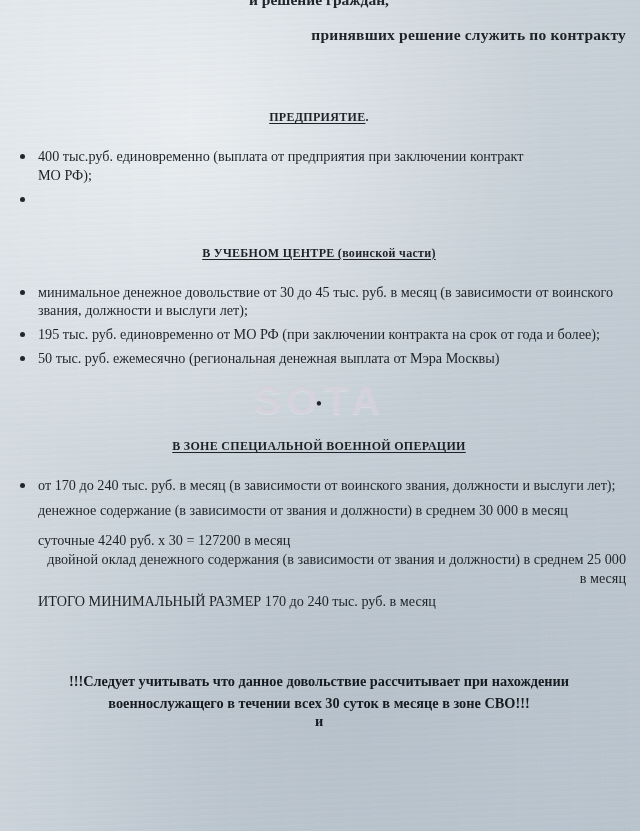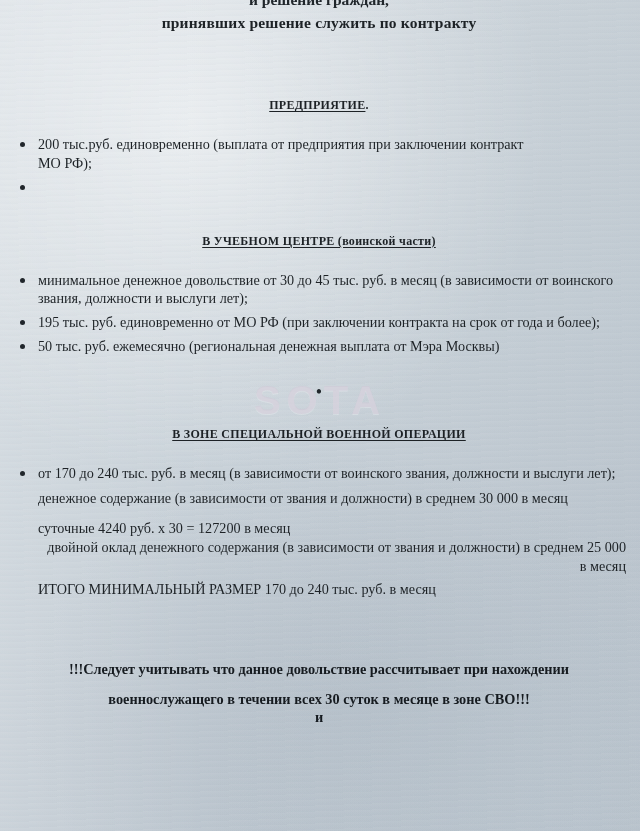--- a/index.html
+++ b/index.html
@@ -158,35 +158,35 @@
 
 <div id="page">
 
   <div id="watermark">SOTA</div>
 
   <div class="content">
 
     <div class="hdr-clip">
       <div class="inner">и решение граждан,</div>
     </div>
-    <div class="hdr-top" style="margin-top:4px;">принявших решение служить по контракту</div>
+    <div class="hdr-top" style="margin-top:16px;text-align:right;">принявших решение служить по контракту</div>
 
     <div class="spacer-40"></div>
     <div class="spacer-26"></div>
 
     <div class="section-title">
       <span class="u">ПРЕДПРИЯТИЕ</span><span>.</span>
     </div>
 
     <div class="spacer-22"></div>
 
     <ul class="bullets">
       <li>
         <span class="dot"></span>
-        <span class="cut-right" style="display:block;">200 тыс.руб. единовременно (выплата от предприятия при заключении контракт</span>
+        <span class="cut-right" style="display:block;">400 тыс.руб. единовременно (выплата от предприятия при заключении контракт</span>
         <span style="display:block;">МО РФ);</span>
       </li>
       <li>
         <span class="dot"></span>
       </li>
     </ul>
 
     <div class="spacer-40"></div>
     <div class="spacer-16"></div>
 
@@ -229,19 +229,19 @@
     </ul>
     <div class="plain-block">денежное содержание (в зависимости от звания и должности) в среднем 30 000 в месяц</div>
     <div class="plain-block" style="margin-top:12px;">суточные 4240 руб. х 30 = 127200 в месяц</div>
     <div class="plain-block" style="text-align:right;">двойной оклад денежного содержания (в зависимости от звания и должности) в среднем 25 000 в месяц</div>
     <div class="plain-block" style="margin-top:4px;">ИТОГО МИНИМАЛЬНЫЙ РАЗМЕР 170 до 240 тыс. руб. в месяц</div>
 
     <div class="spacer-40"></div>
     <div class="spacer-22"></div>
 
     <div class="footer-note">!!!Следует учитывать что данное довольствие рассчитывает при нахождении</div>
-    <div class="footer-note" style="margin-top:11px;">военнослужащего в течении всех 30 суток в месяце в зоне СВО!!!</div>
+    <div class="footer-note" style="margin-top:3px;">военнослужащего в течении всех 30 суток в месяце в зоне СВО!!!</div>
     <div class="footer-clip">
       <div class="footer-note">и</div>
     </div>
 
   </div>
 </div>
 
 </body></html>

